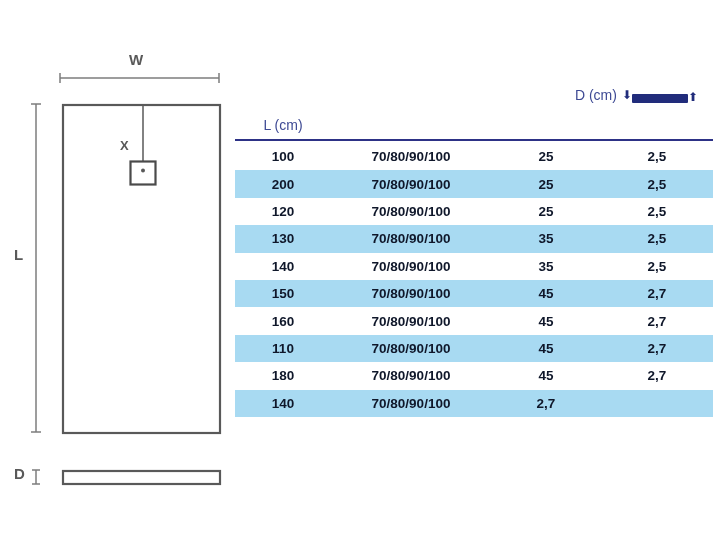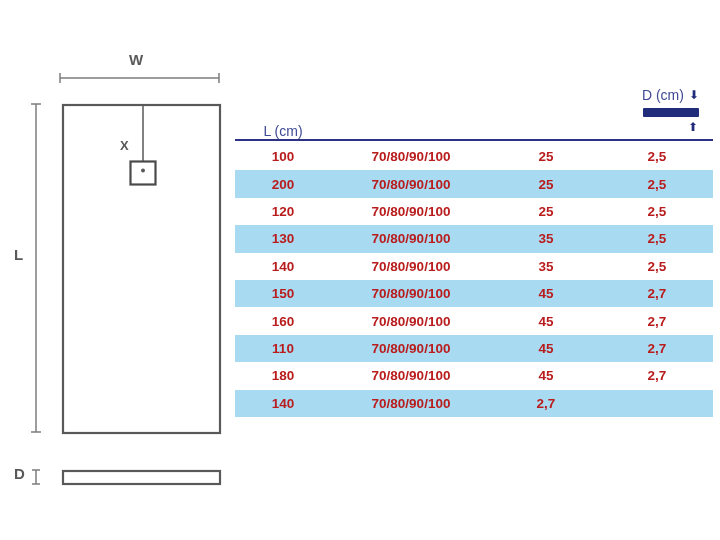--- a/index.html
+++ b/index.html
@@ -32,43 +32,43 @@
     position: relative;
     height: 54px;
     display: grid;
     grid-template-columns: 96px 160px 110px 112px;
     align-items: end;
   }
   .th {
     text-align: center;
     color: #3e4a94;
     font-size: 14px;
+    padding-bottom: 6px;
   }
   .d-head {
     position: absolute;
     top: 2px; right: 14px;
     display: flex;
-    flex-direction: column;
     align-items: flex-end;
   }
   .d-head-top { display: flex; align-items: center; gap: 5px; color: #3e4a94; font-size: 14px; }
   .arrow { color: #212c7b; font-size: 12px; line-height: 1; }
   .d-bar { width: 56px; height: 9px; background: #212c7b; margin-top: 5px; border-radius: 1px; }
   .d-arrow-up { margin-top: 4px; margin-right: 1px; }
   .head-sep { height: 2px; background: #2d3286; }
   .tbody { margin-top: 2px; }
   .row {
     display: grid;
     grid-template-columns: 96px 160px 110px 112px;
     height: 27.4px;
     align-items: center;
     text-align: center;
     font-size: 13.5px;
     font-weight: bold;
-    color: #b91c1c;
+    color: #0f172a;
   }
   .row:nth-child(even) { background: #a8daf2; }
 </style>
 </head>
 <body>
 
 <div class="diagram">
   <svg width="235" height="540" viewBox="0 0 235 540">
 
     <g stroke="#7d7d7d" stroke-width="1.5">

